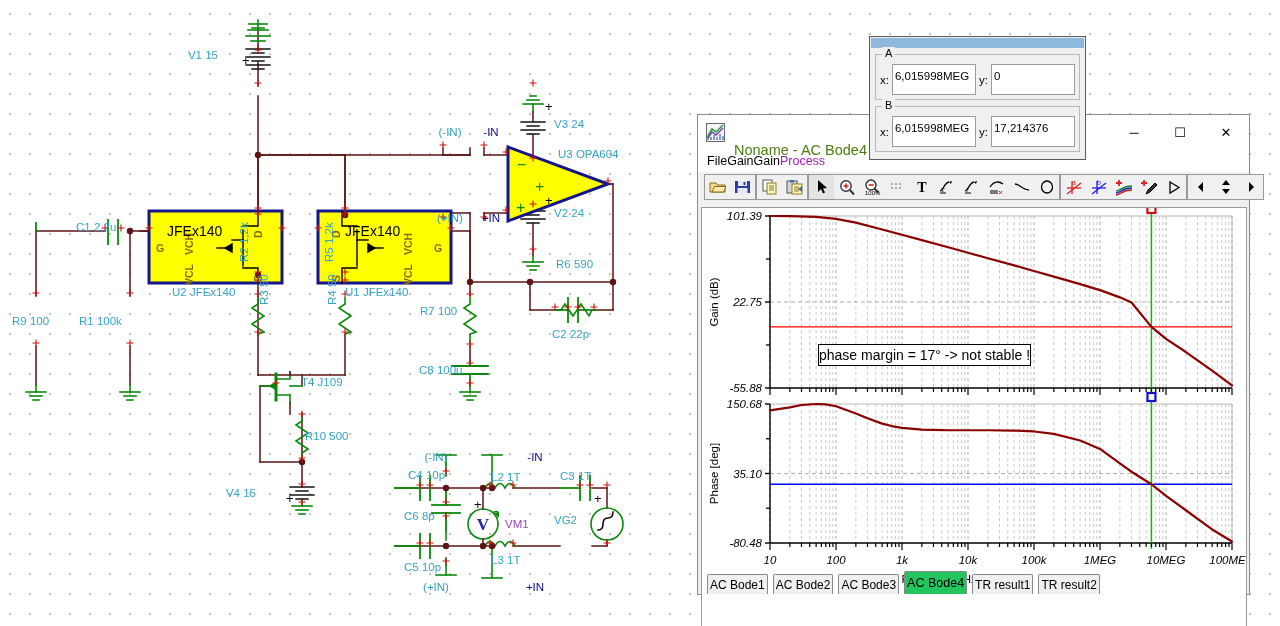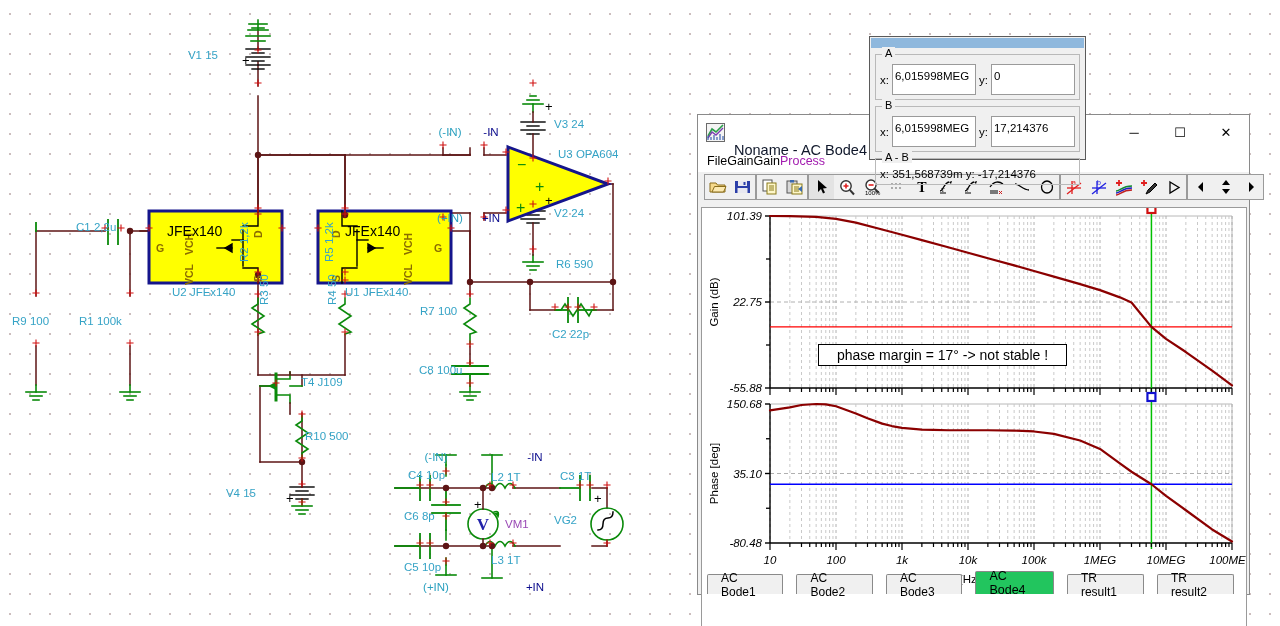--- a/index.html
+++ b/index.html
@@ -55,21 +55,21 @@
   #bode-window {
     position:absolute; left:697px; top:114px; width:553px; height:481px;
     background:#f0f0f0; border:1px solid #8a8a8a; z-index:30;
     box-shadow:0 0 0 0 rgba(0,0,0,0);
   }
   #titlebar {
     height:34px; display:flex; align-items:center; padding-left:8px;
     background:#ffffff;
   }
   #win-icon { width:19px; height:19px; margin-right:9px; flex:none; }
-  #win-title { font-size:14.5px; color:#0f172a;margin-top:36px; }
+  #win-title { font-size:14.5px; color:#4d7c0f;margin-top:36px; }
   #win-btns { margin-left:auto; display:flex; height:34px; }
   #win-btns div {
     width:46px; height:34px; display:flex; align-items:center; justify-content:center;
     font-size:13px; color:#000;
   }
   #menubar { height:23px; display:flex; align-items:center; padding-left:9px; background:#ffffff; }
   .menu-item { font-size:12.5px; color:#000; }
   .menu-item.disabled { color:#a21caf; }
 
   #toolbar {
@@ -88,30 +88,30 @@
   #plot-area {
     position:absolute; left:3px; top:92px; width:546px; height:459px;
     background:#ffffff; border:1px solid #9a9a9a; overflow:hidden;
   }
   #plot-area svg { position:absolute; left:0; top:0; }
   .ax-txt-i { font-family:"Liberation Sans", sans-serif; font-size:11.5px; fill:#000; font-style:italic;}
   .ax-title { font-family:"Liberation Sans", sans-serif; font-size:11.5px; fill:#000; }
 
   #annot-box {
     position:absolute; left:116px; top:136px;
-    border:1px solid #000; background:#ffffff; padding:2px 18px;
+    border:1px solid #000; background:#ffffff; padding:2px 0;
     font-size:14px; color:#000; white-space:nowrap;
   }
 
   #tabs {
     position:absolute; left:3px; top:455px; width:546px; height:24px;
     display:flex; align-items:flex-end; padding-left:6px;
   }
   .tab {
-    height:20px; padding:0 13px; margin-right:13px; border:1px solid #8a8a8a;
+    height:20px; padding:0 2px; margin-right:5px; border:1px solid #8a8a8a;
     border-bottom:none; background:#f0f0f0; font-size:12px; color:#000;
     display:flex; align-items:center; border-radius:2px 2px 0 0;
   }
   .tab.active { height:23px; background:#22c55e; border-color:#8a8a8a; font-size:12.5px;}
 </style>
 </head>
 <body>
 
 <div id="schematic">
   <svg width="1280" height="626">
@@ -549,24 +549,20 @@
   <div class="cp-group">
     <span class="cp-legend">B</span>
     <div class="cp-row">
       <span class="cp-k">x:</span>
       <span class="cp-f">6,015998MEG</span>
       <span class="cp-k">y:</span>
       <span class="cp-f">17,214376</span>
     </div>
   </div>
 
-  <div class="cp-group">
-    <span class="cp-legend">A - B</span>
-    <div class="cp-plain">x:  351,568739m   y: -17,214376</div>
-  </div>
 </div>
 
 <div id="bode-window">
 
   <div id="titlebar">
     <svg id="win-icon" viewBox="0 0 19 19">
       <rect x="0.5" y="0.5" width="18" height="18" fill="#f4f4f4" stroke="#6a6a6a"></rect>
       <polyline points="2,13 6,6 10,9 17,2" fill="none" stroke="#2a9d4a" stroke-width="1.6"></polyline>
       <polyline points="2,15 6,9 10,12 17,5" fill="none" stroke="#7a3fb0" stroke-width="1.4"></polyline>
       <g stroke="#3a5fb0" stroke-width="1.2">

